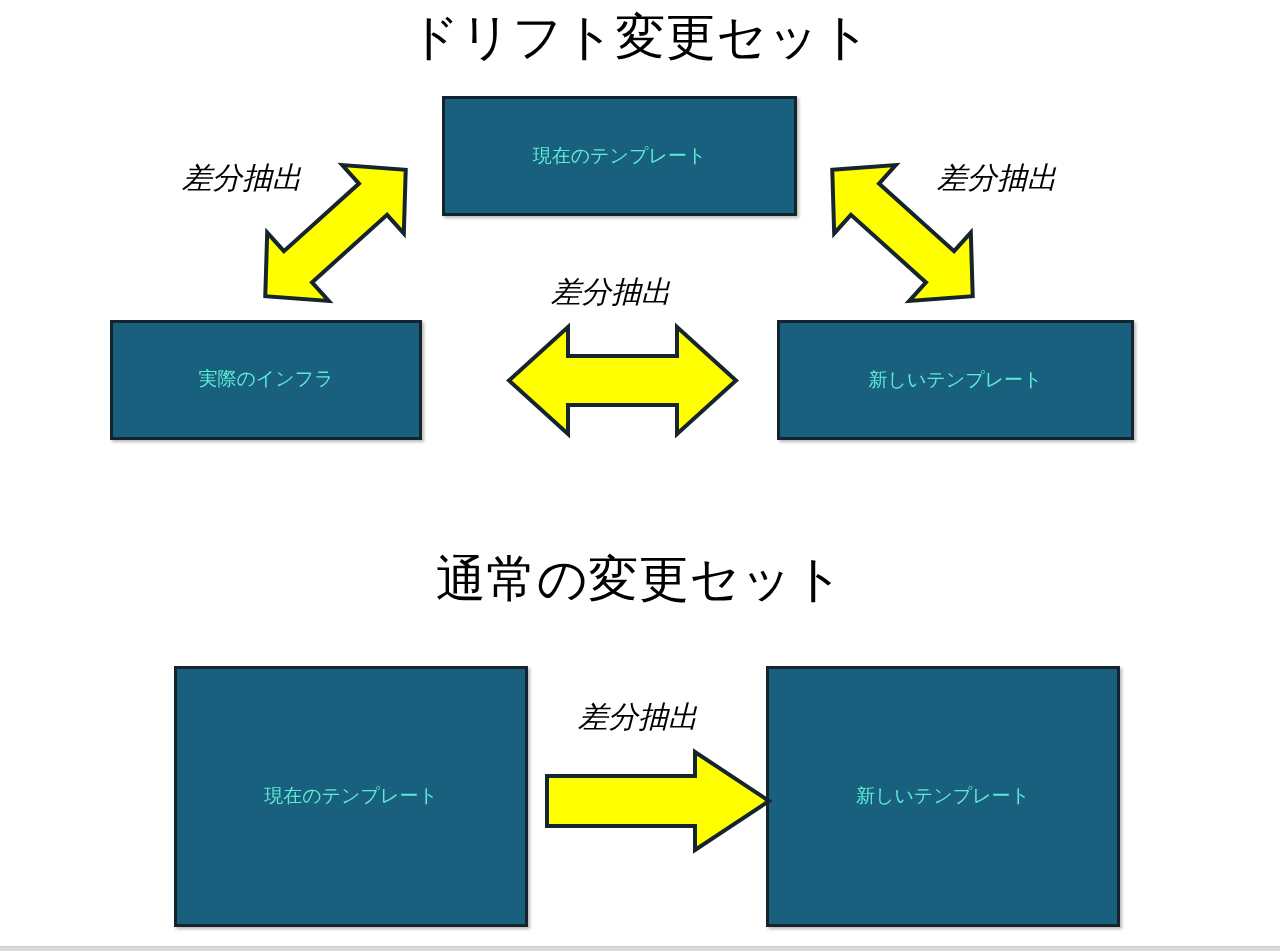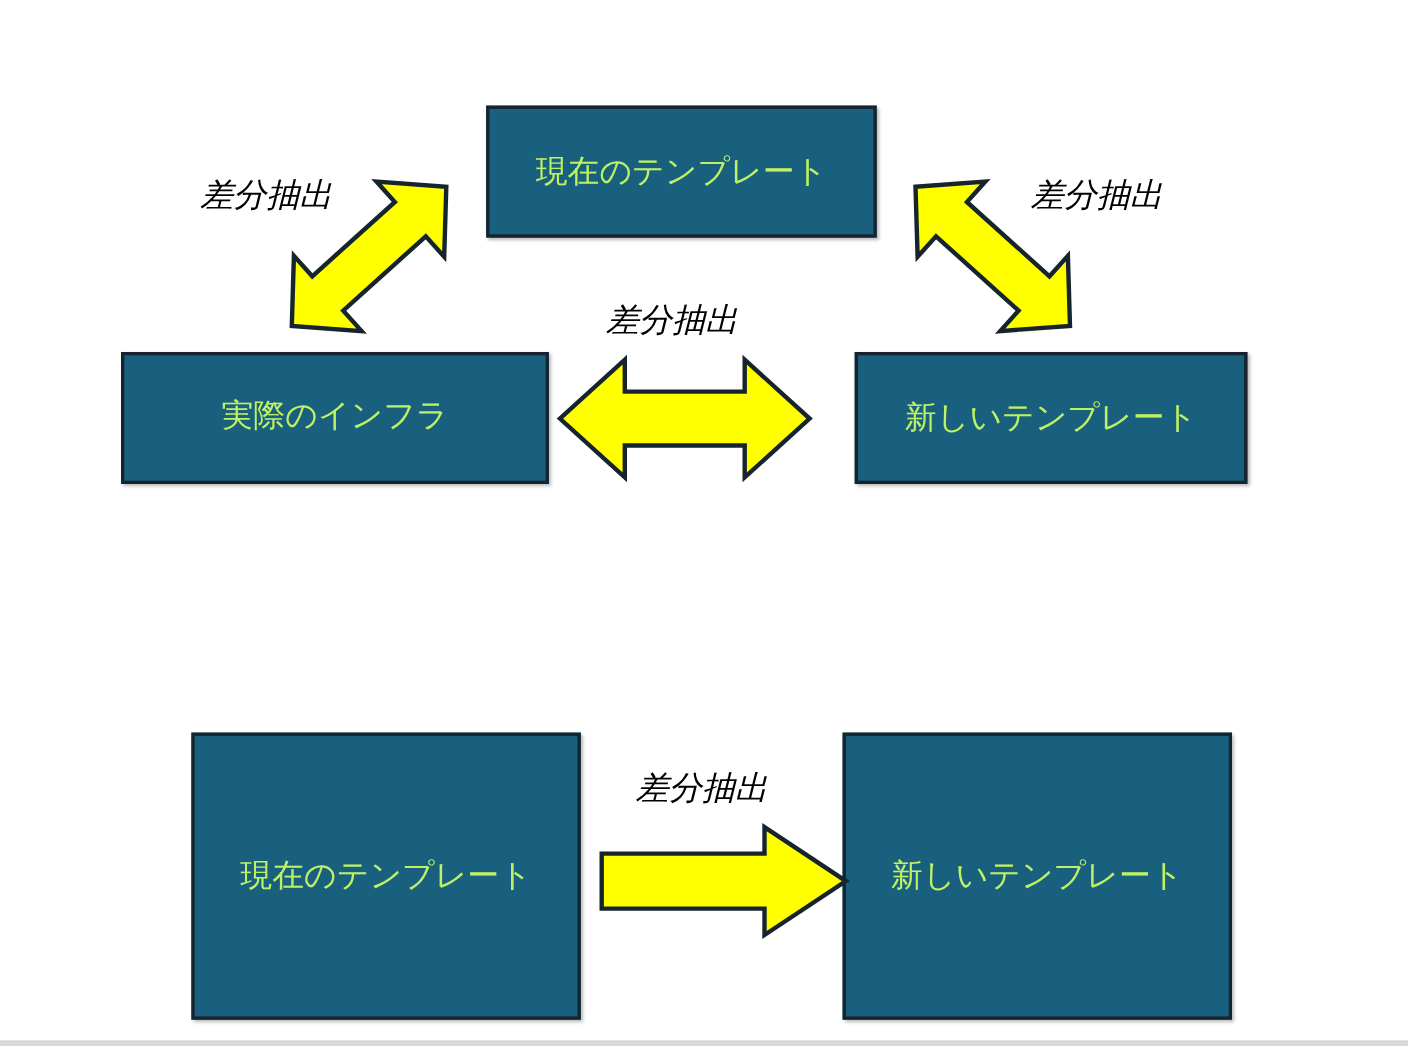--- a/index.html
+++ b/index.html
@@ -42,30 +42,30 @@
     position: absolute;
     box-sizing: border-box;
     background: #19607F;
     border: 3px solid #16242E;
     display: flex;
     align-items: center;
     justify-content: center;
     box-shadow: 2px 2px 3px rgba(0,0,0,0.28);
   }
   .box-label {
-    color: #bef264;
-    font-size: 29px;
+    color: #5eead4;
+    font-size: 19px;
     line-height: 1.2;
     white-space: nowrap;
     font-weight: 400;
   }
 
   
   #box-current-top { left: 442px;  top: 96px;  width: 355px; height: 120px; }
-  #box-actual      { left: 110px;  top: 320px; width: 389px; height: 120px; font-family: Liberation Mono, monospace; }
+  #box-actual      { left: 110px;  top: 320px; width: 312px; height: 120px; font-family: Liberation Mono, monospace; }
   #box-new-top     { left: 777px;  top: 320px; width: 357px; height: 120px; }
 
   
   #box-current-bottom { left: 174px; top: 666px; width: 354px; height: 261px; }
   #box-new-bottom     { left: 766px; top: 666px; width: 354px; height: 261px; }
 
   
   .arrow {
     position: absolute;
     pointer-events: auto;
@@ -112,20 +112,21 @@
     height: 4px;
     background: #d9d9d9;
     border-top: 1px solid #cfcfcf;
   }
 </style>
 </head>
 <body>
 
 <div id="slide">
 
+  <div id="title-drift" class="section-title">ドリフト変更セット</div>
 
   <div id="box-current-top" class="box">
     <span class="box-label">現在のテンプレート</span>
   </div>
 
   <div id="box-actual" class="box">
     <span class="box-label">実際のインフラ</span>
   </div>
 
   <div id="box-new-top" class="box">
@@ -153,20 +154,21 @@
   <div id="label-right" class="arrow-label">差分抽出</div>
 
   <div id="arrow-middle" class="arrow">
     <svg viewBox="0 0 235 115" width="235" height="115">
       <polygon class="arrow-body" points="4,57.5 63,4 63,33 172,33 172,4 231,57.5 172,111 172,82 63,82 63,111"></polygon>
     </svg>
   </div>
 
   <div id="label-middle" class="arrow-label">差分抽出</div>
 
+  <div id="title-normal" class="section-title">通常の変更セット</div>
 
   <div id="box-current-bottom" class="box">
     <span class="box-label">現在のテンプレート</span>
   </div>
 
   <div id="box-new-bottom" class="box">
     <span class="box-label">新しいテンプレート</span>
   </div>
 
   <div id="arrow-bottom" class="arrow">

